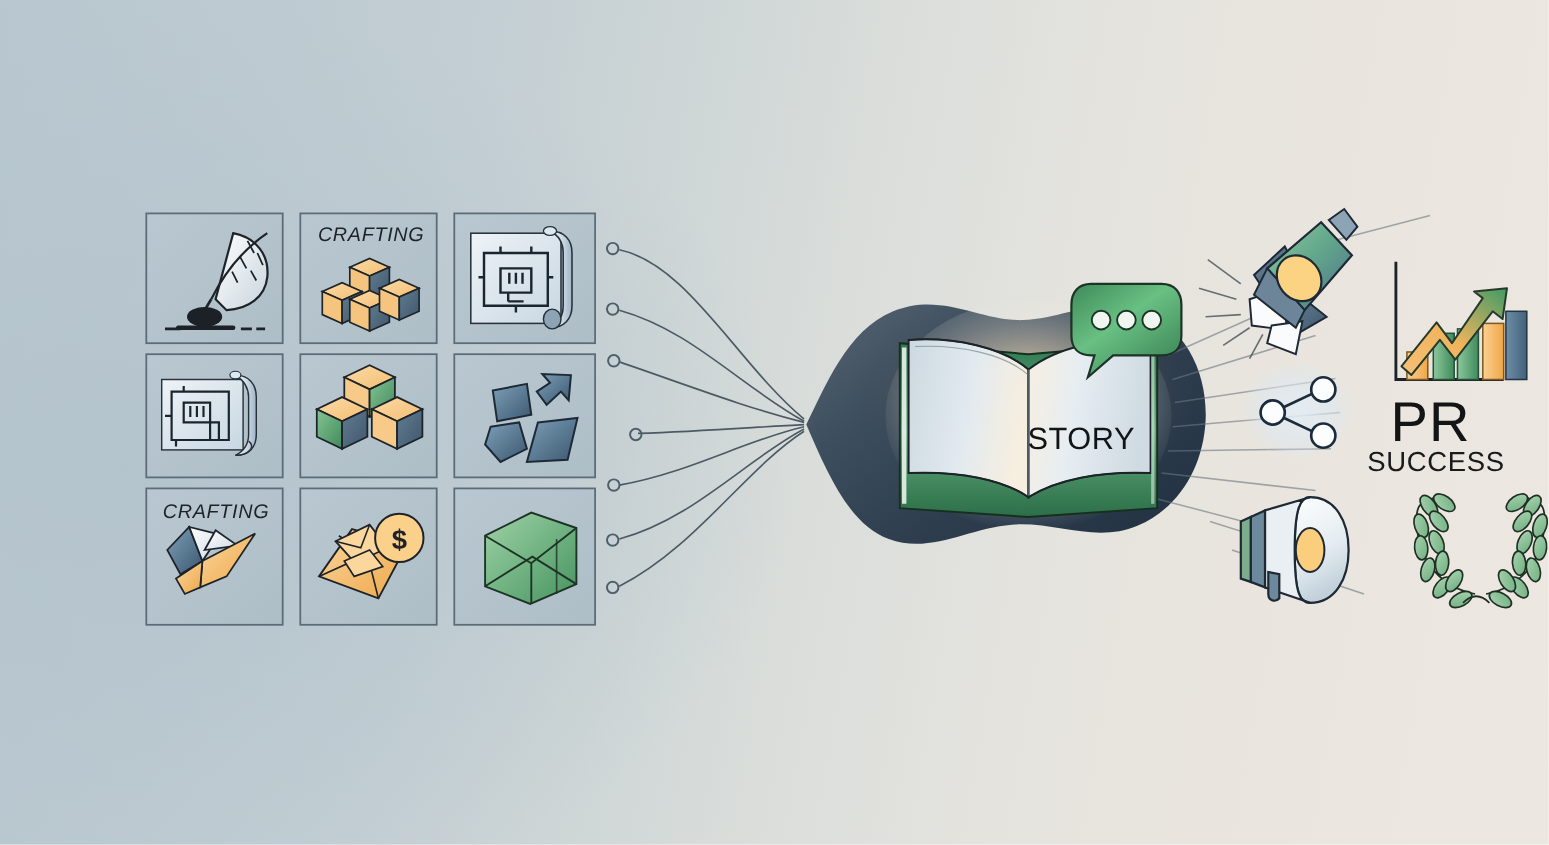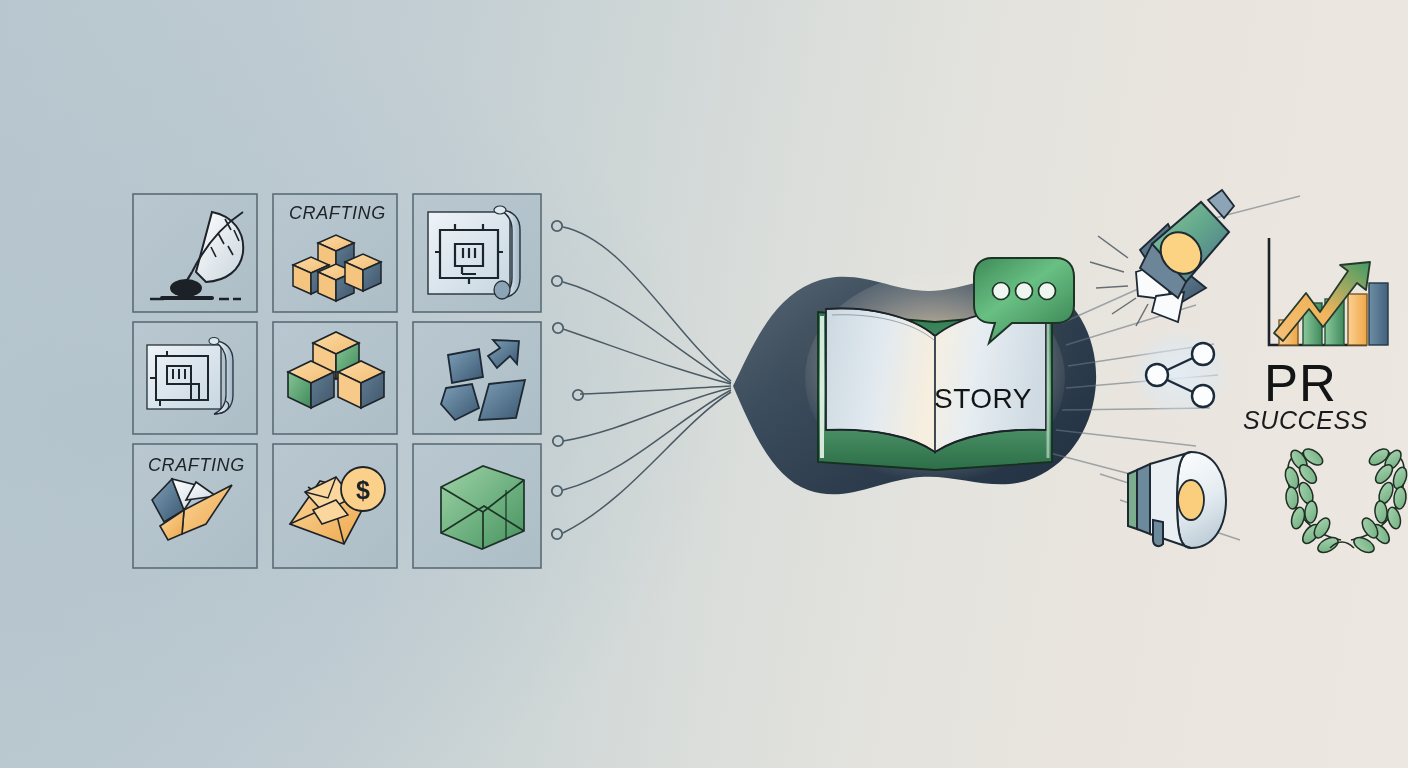--- a/index.html
+++ b/index.html
@@ -53,21 +53,20 @@
     font-size: 51px;
     letter-spacing: 1px;
     color: #131416;
   }
   #success-label {
     left: 1243px;
     top: 408px;
     font-size: 25px;
     letter-spacing: 0.6px;
     color: #181a1c;
-    font-style: italic;
   }
   .tile-caption {
     position: absolute;
     font-size: 18px;
     letter-spacing: 0.6px;
     color: #1c2227;
     font-style: italic;
   }
   #cap-0 { left: 289px; top: 203px; }
   #cap-1 { left: 148px; top: 455px; }

